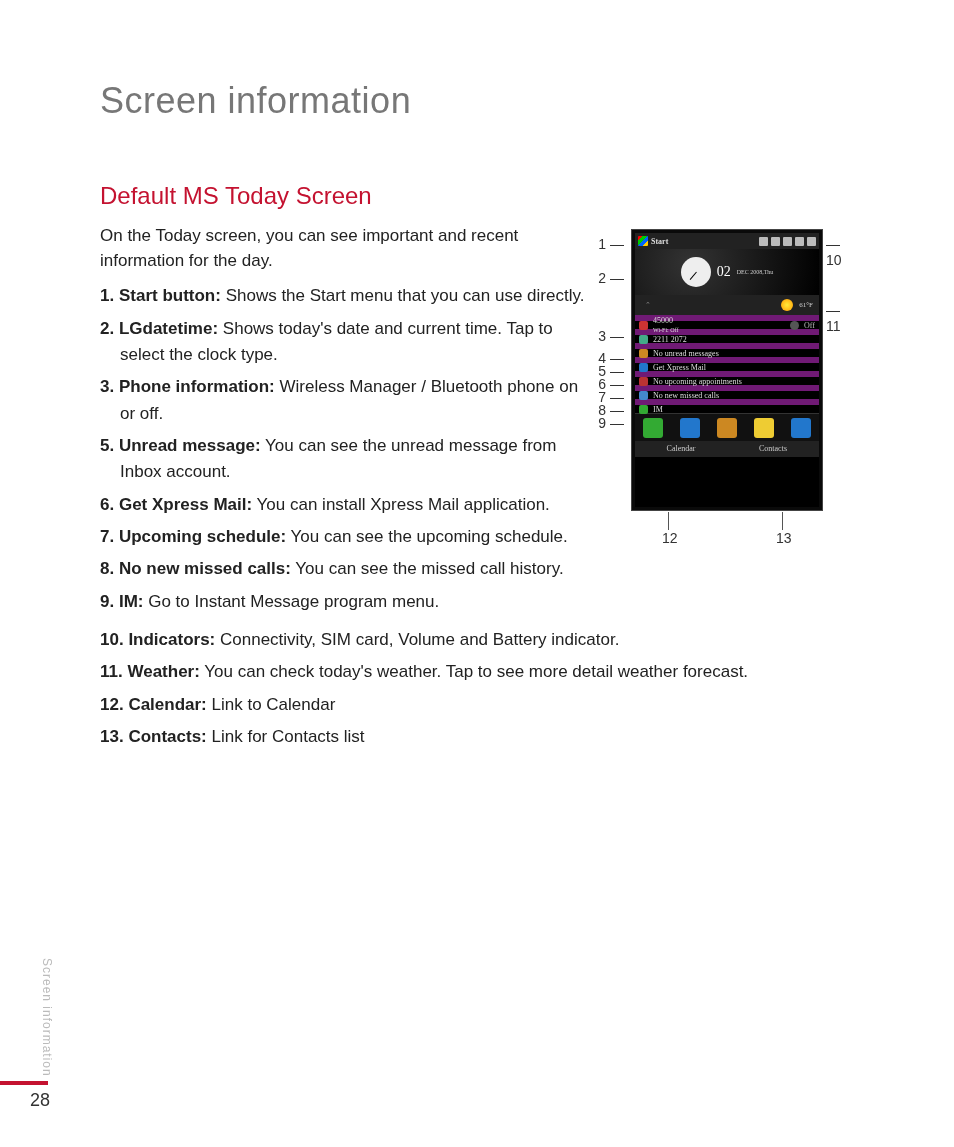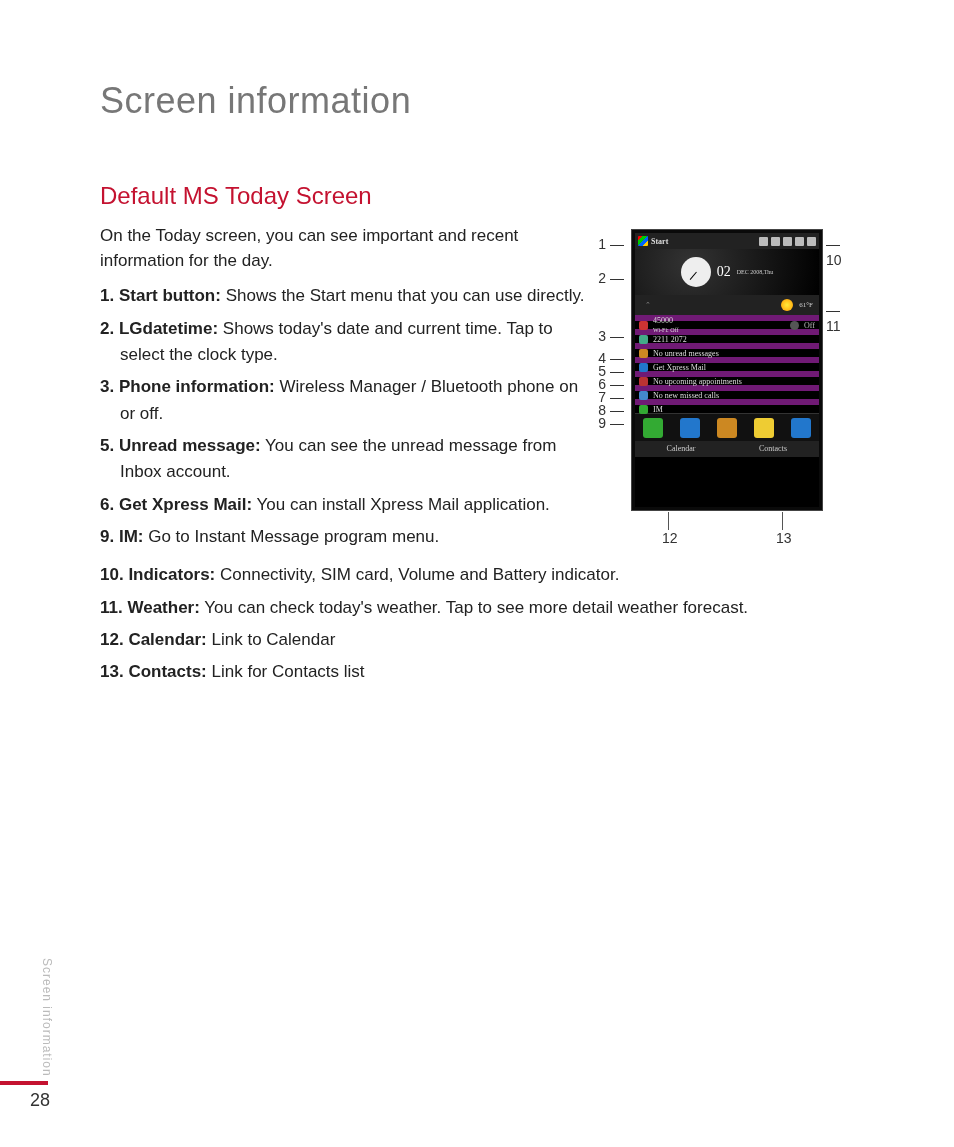--- a/index.html
+++ b/index.html
@@ -137,20 +137,22 @@
 
 <div class="content-row">
   <div class="text-col">
     <p class="intro">On the Today screen, you can see important and recent information for the day.</p>
 
     <p class="item"><b><span>1.</span> <span>Start button:</span></b><span> Shows the Start menu that you can use directly.</span></p>
     <p class="item"><b><span>2.</span> <span>LGdatetime:</span></b><span>  Shows today's date and current time. Tap to select the clock type.</span></p>
     <p class="item"><b><span>3.</span> <span>Phone information:</span></b><span> Wireless Manager / Bluetooth phone on or off.</span></p>
     <p class="item"><b><span>5.</span> <span>Unread message:</span></b><span> You can see the unread message from Inbox account.</span></p>
     <p class="item"><b><span>6.</span> <span>Get Xpress Mail:</span></b><span> You can install Xpress Mail application.</span></p>
+    <p class="item"><b><span>7.</span> <span>Upcoming schedule:</span></b><span> You can see the upcoming schedule.</span></p>
+    <p class="item"><b><span>8.</span> <span>No new missed calls:</span></b><span>  You can see the missed call history.</span></p>
     <p class="item"><b><span>9.</span> <span>IM:</span></b><span> Go to Instant Message program menu.</span></p>
   </div>
 
   <div class="image-col">
     <div class="phone-wrap">
 
       <div class="co left" style="left:0;top:6px"><span>1</span> —</div>
       <div class="co left" style="left:0;top:40px"><span>2</span> —</div>
       <div class="co left" style="left:0;top:98px"><span>3</span> —</div>
       <div class="co left" style="left:0;top:120px"><span>4</span> —</div>

